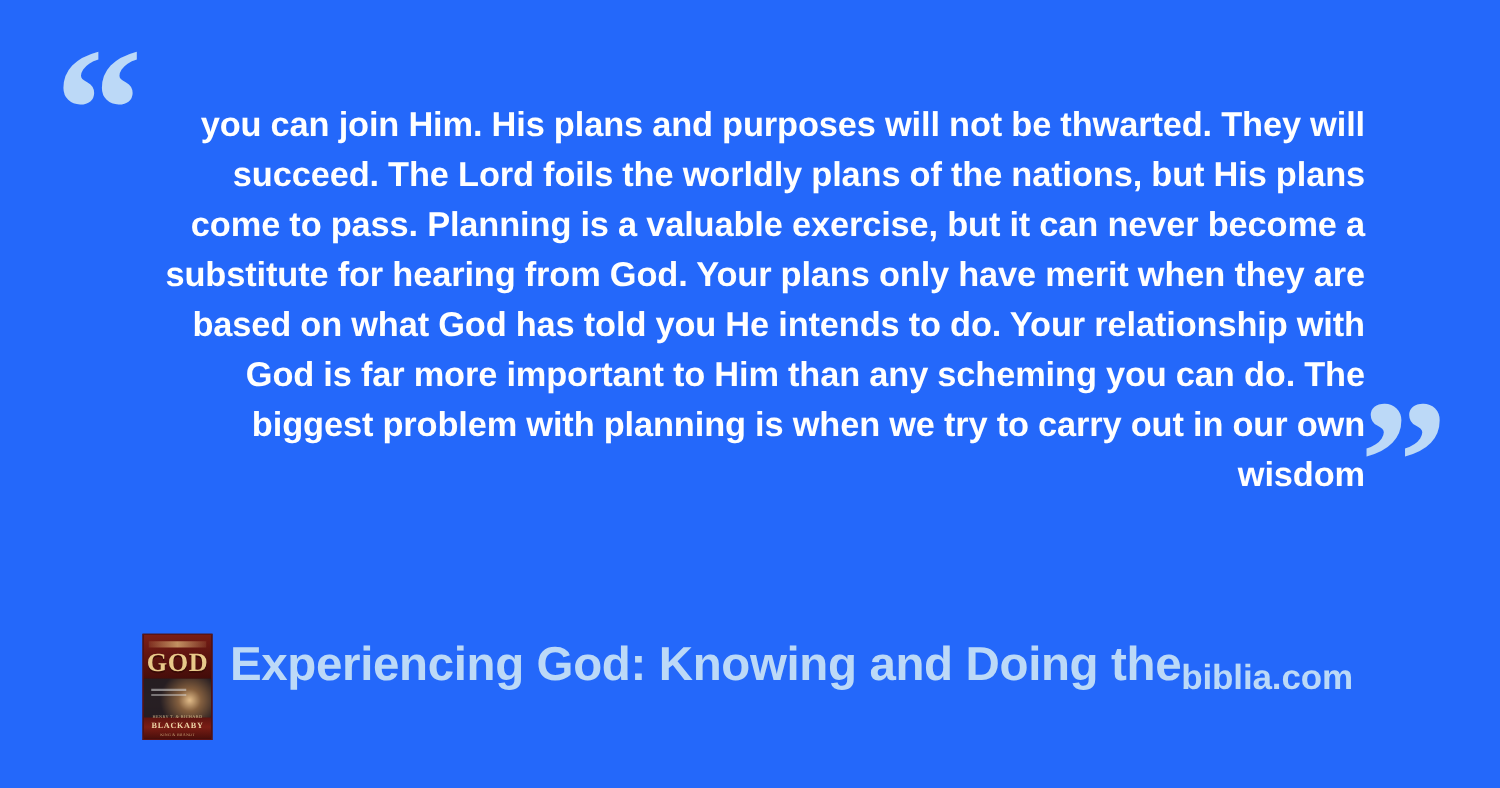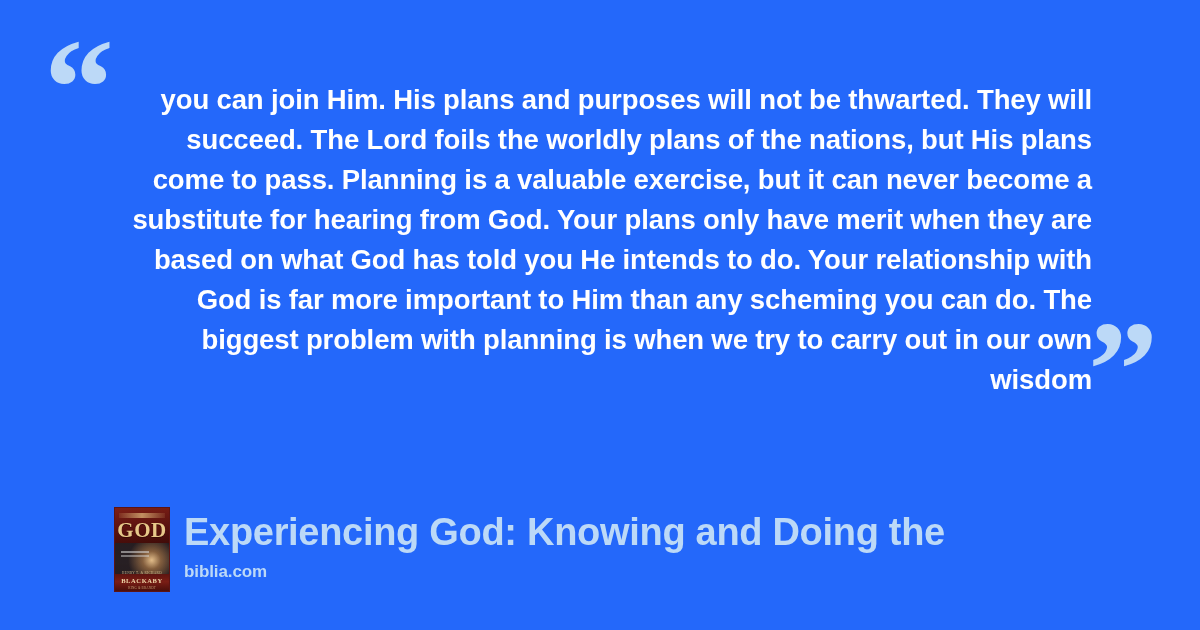--- a/index.html
+++ b/index.html
@@ -166,41 +166,41 @@
     text-align: center;
     font-family: "Liberation Serif", serif;
     font-size: 3.2px;
     letter-spacing: .2px;
     color: #dcbd8a;
     opacity: .8;
   }
 
   .footer-text {
     display: flex;
-    flex-direction: column;
+    flex-direction: row;
     justify-content: space-between;
     padding-top: 2px;
   }
 
   .book-title {
     color: #bcd9f7;
     font-size: 38px;
     font-weight: 700;
     line-height: 46px;
     letter-spacing: -0.3px;
     white-space: nowrap;
   }
 
   .site-name {
     color: #bcd9f7;
-    font-size: 17px;
+    font-size: 28px;
     font-weight: 700;
     line-height: 30px;
     letter-spacing: -0.1px;
-    margin-top: 2px;
+    margin-top: 18px;
   }
 </style>
 </head>
 <body>
 
 <div class="card">
 
   <div class="quote-mark quote-mark-open">“</div>
 
   <div class="quote-body">you can join Him. His plans and purposes will not be thwarted. They will succeed. The Lord foils the worldly plans of the nations, but His plans come to pass. Planning is a valuable exercise, but it can never become a substitute for hearing from God. Your plans only have merit when they are based on what God has told you He intends to do. Your relationship with God is far more important to Him than any scheming you can do. The biggest problem with planning is when we try to carry out in our own wisdom</div>

